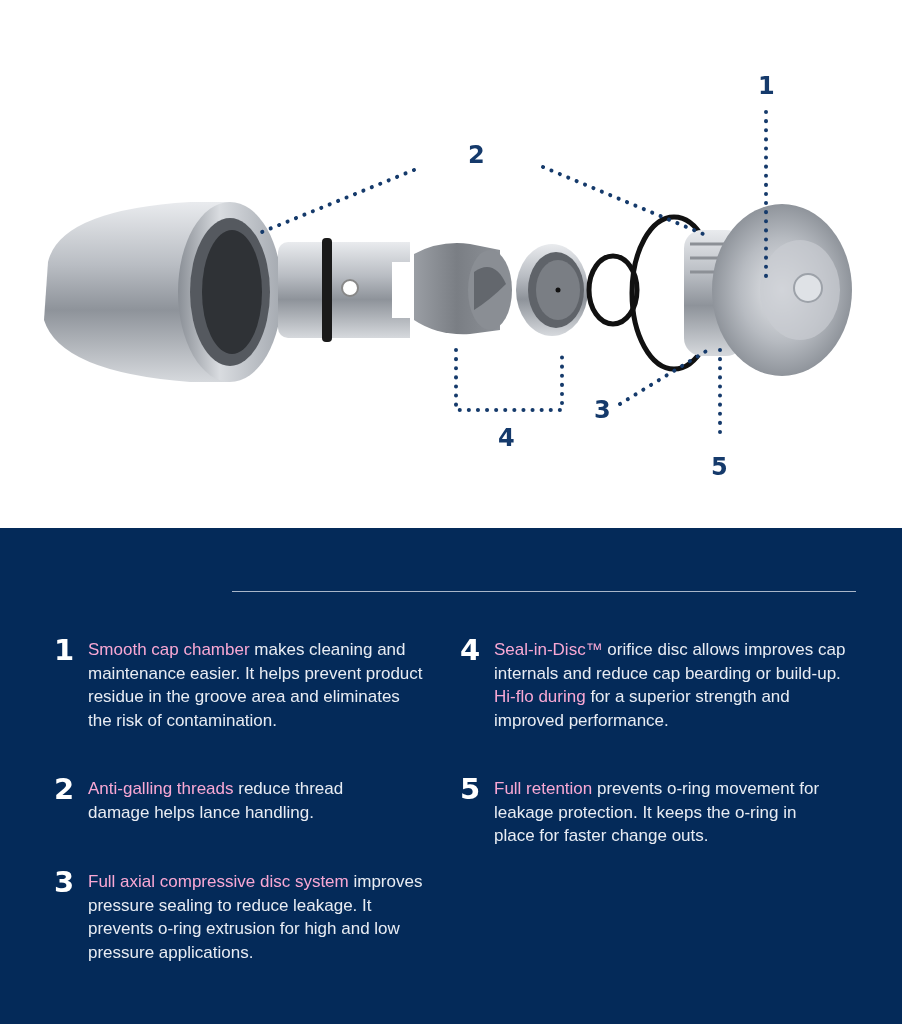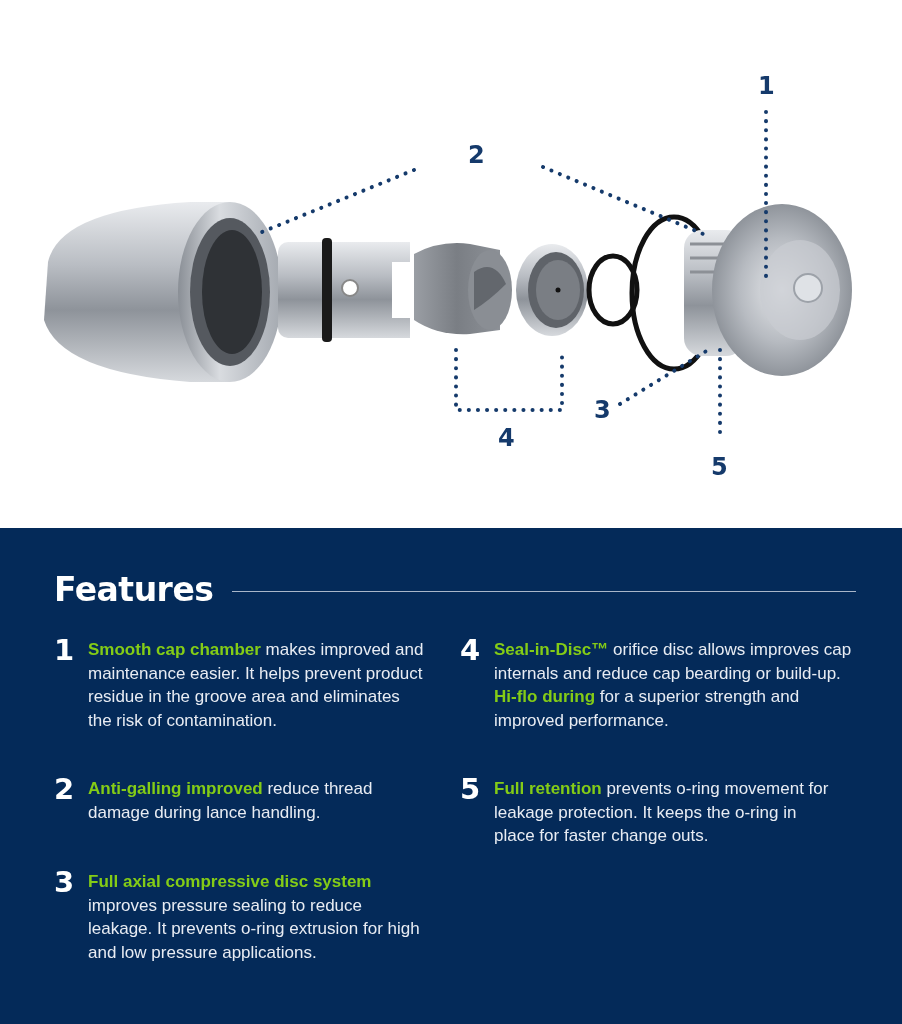--- a/index.html
+++ b/index.html
@@ -11,21 +11,21 @@
 
   .callout { position: absolute; color: #153a6b; font-weight: bold; font-size: 24px; font-family: "DejaVu Sans", sans-serif; }
 
   .features { position: absolute; left: 0; top: 528px; width: 902px; height: 496px; background: #042a59; color: #ffffff; }
   .features-title { position: absolute; left: 54px; top: 42px; font-size: 33px; font-weight: bold; font-family: "DejaVu Sans", sans-serif; letter-spacing: -0.5px; }
   .features-rule { position: absolute; left: 232px; top: 63px; width: 624px; height: 1px; background: #a9b6c9; }
 
   .feature { position: absolute; width: 350px; }
   .feature .num { position: absolute; left: -34px; top: -2px; font-size: 29px; font-weight: bold; line-height: 1; font-family: "DejaVu Sans", sans-serif; }
   .feature .text { font-size: 17px; line-height: 23.5px; color: #e8ecf3; font-family: "Liberation Sans", sans-serif; }
-  .feature .text b { color: #84cc16; font-weight: bold; }
+  .feature .text b { color: #f9a8d4; font-weight: normal; }
 </style>
 </head>
 <body>
 
 <div class="diagram">
   <svg width="902" height="528" viewBox="0 0 902 528">
     <defs>
       <linearGradient id="metalV" x1="0" y1="0" x2="0" y2="1">
         <stop offset="0" stop-color="#e9ebee"></stop>
         <stop offset="0.35" stop-color="#b9bdc3"></stop>
@@ -100,31 +100,30 @@
   </svg>
 
   <span class="callout" style="left:758px; top:72px;">1</span>
   <span class="callout" style="left:468px; top:141px;">2</span>
   <span class="callout" style="left:594px; top:396px;">3</span>
   <span class="callout" style="left:498px; top:424px;">4</span>
   <span class="callout" style="left:711px; top:453px;">5</span>
 </div>
 
 <div class="features">
-  <h2 class="features-title">Features</h2>
   <div class="features-rule"></div>
 
   <div class="feature" style="left:88px; top:110px; width:340px;">
     <span class="num">1</span>
-    <p class="text"><b>Smooth cap chamber</b><span> makes improved and maintenance easier. It helps prevent product residue in the groove area and eliminates the risk of contamination.</span></p>
+    <p class="text"><b>Smooth cap chamber</b><span> makes cleaning and maintenance easier. It helps prevent product residue in the groove area and eliminates the risk of contamination.</span></p>
   </div>
 
   <div class="feature" style="left:88px; top:249px; width:300px;">
     <span class="num">2</span>
-    <p class="text"><b>Anti-galling improved</b><span> reduce thread damage during lance handling.</span></p>
+    <p class="text"><b>Anti-galling threads</b><span> reduce thread damage helps lance handling.</span></p>
   </div>
 
   <div class="feature" style="left:88px; top:342px; width:340px;">
     <span class="num">3</span>
     <p class="text"><b>Full axial compressive disc system</b><span> improves pressure sealing to reduce leakage. It prevents  o-ring extrusion for high and low pressure applications.</span></p>
   </div>
 
   <div class="feature" style="left:494px; top:110px; width:366px;">
     <span class="num">4</span>
     <p class="text"><b>Seal-in-Disc™</b><span> orifice disc allows improves cap internals and reduce cap bearding or build-up. </span><b>Hi-flo during</b><span> for a superior strength and improved performance.</span></p>

